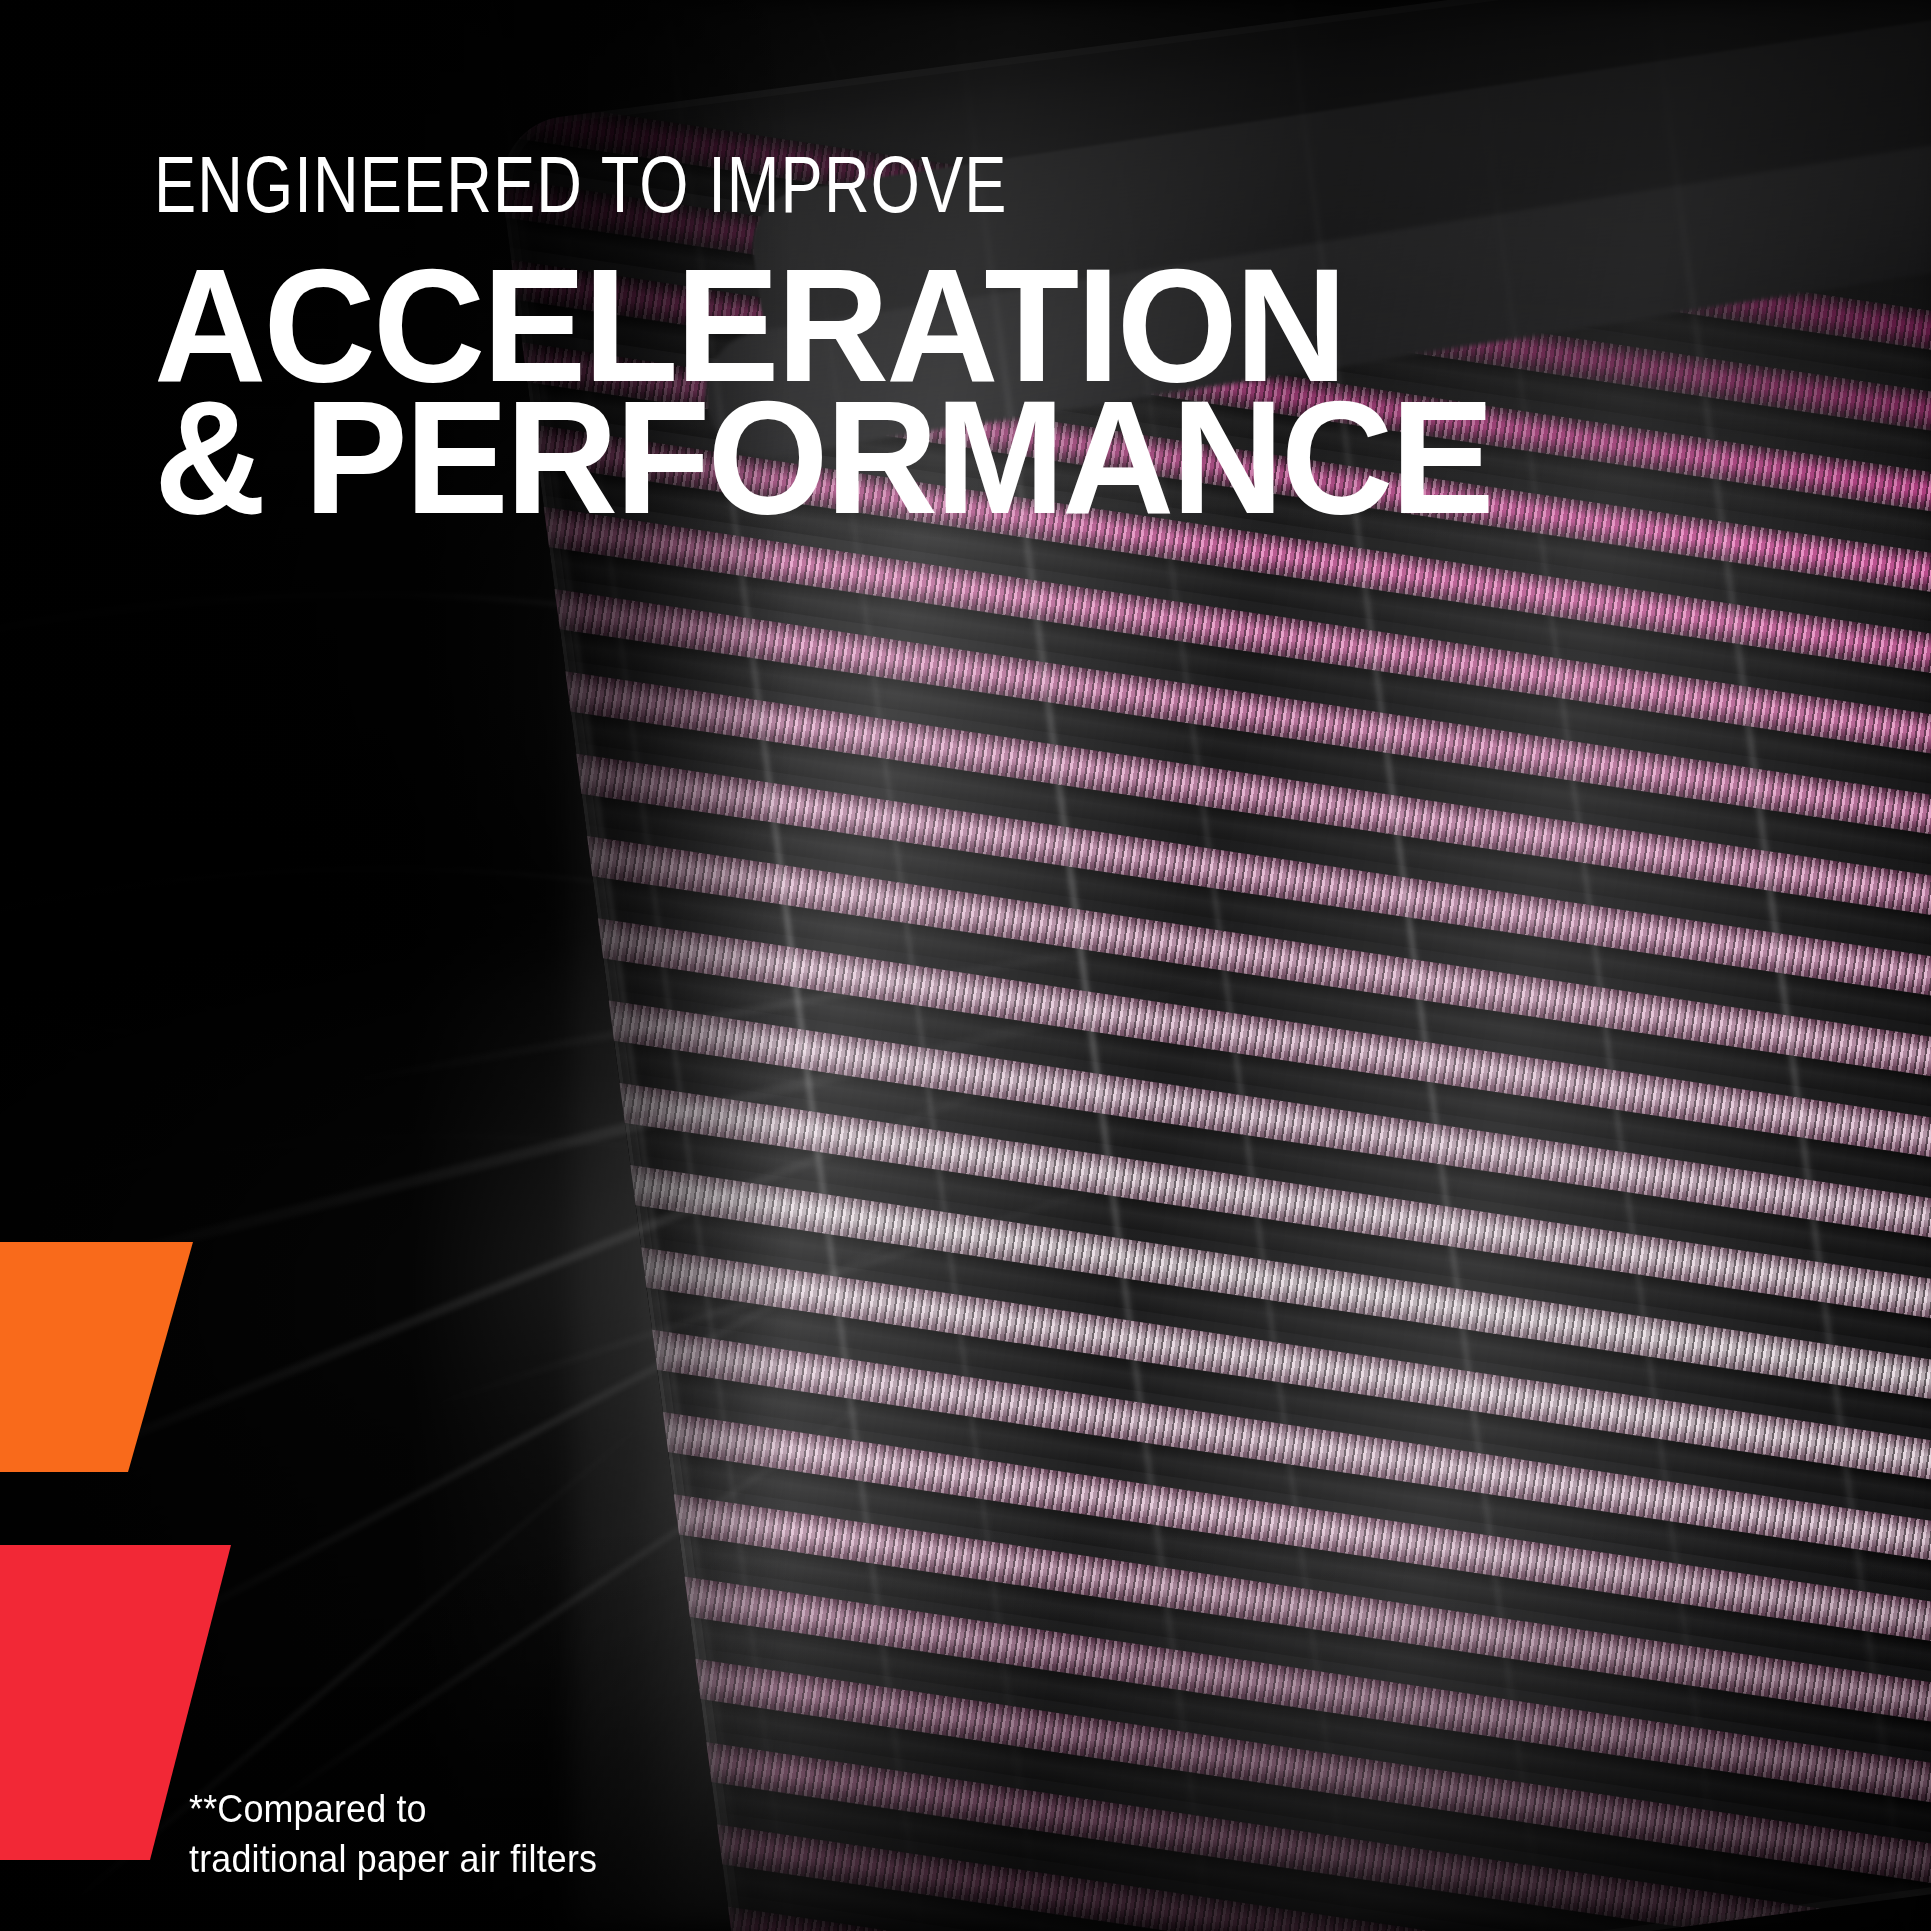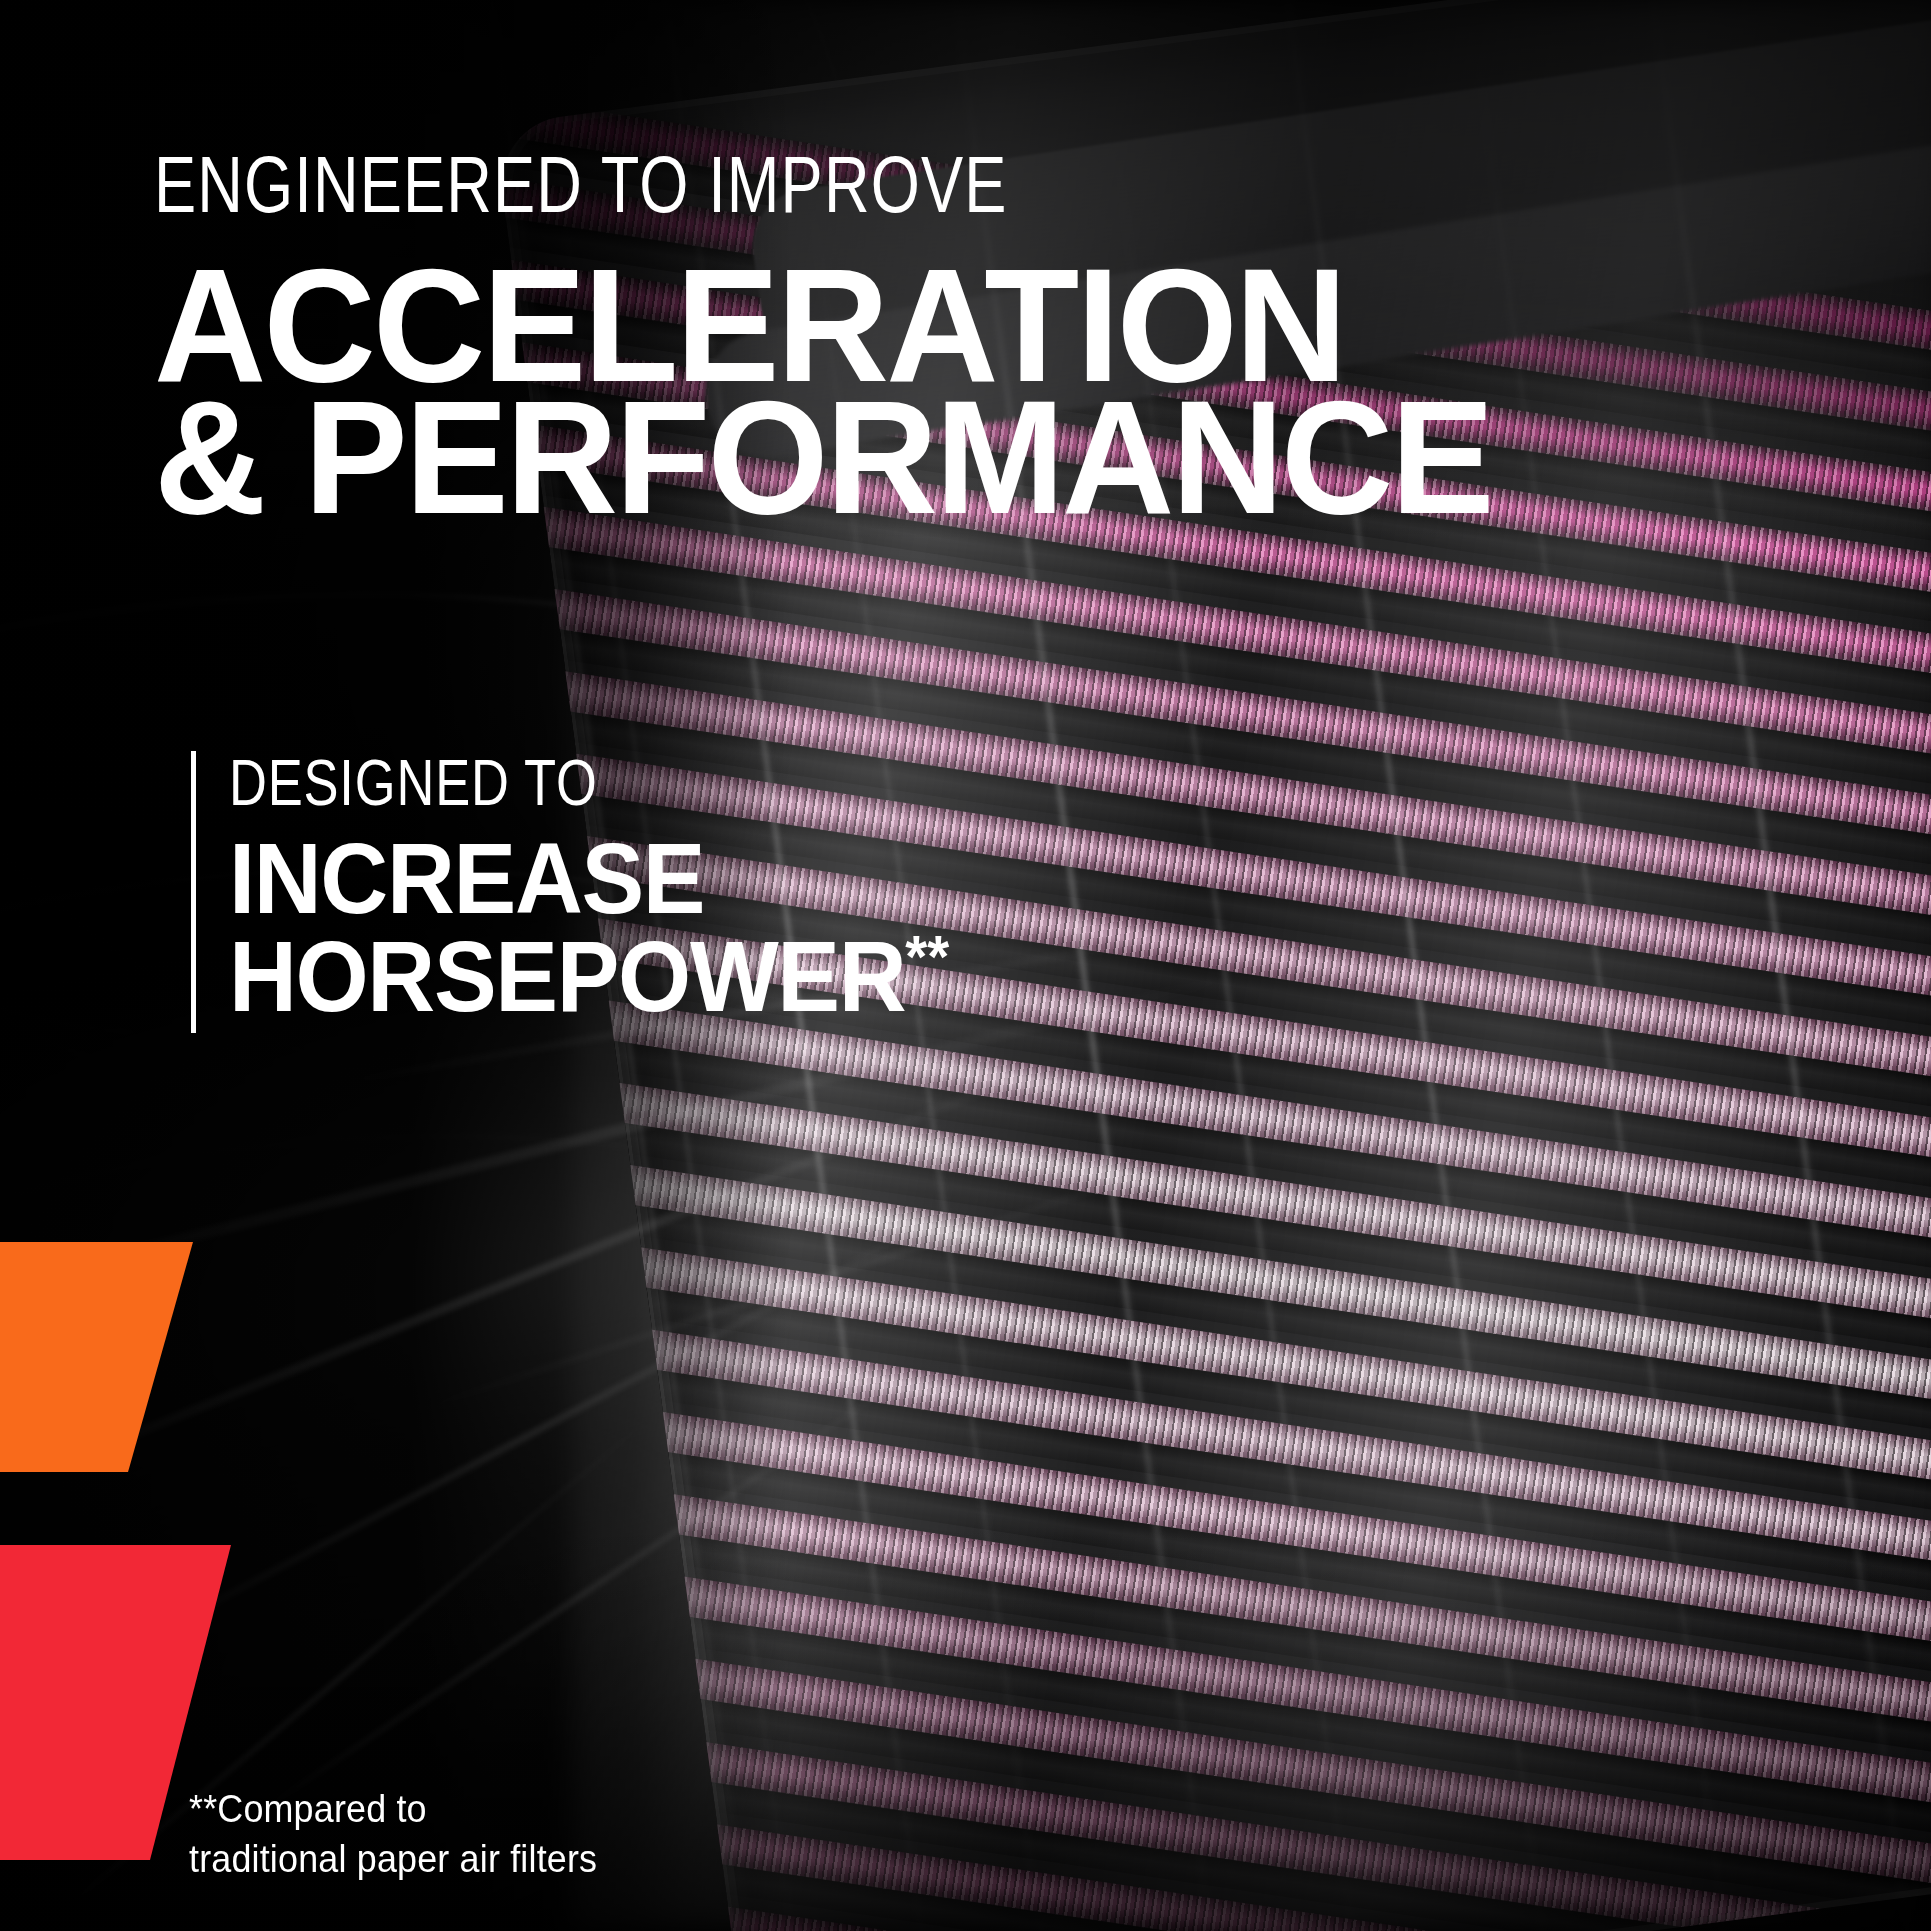--- a/index.html
+++ b/index.html
@@ -279,25 +279,20 @@
 
   <div id="brand-orange"></div>
   <div id="brand-red"></div>
 
   <div id="headline">
     <div class="kicker">ENGINEERED TO IMPROVE</div>
     <div class="big" id="hl-line2">ACCELERATION</div>
     <div class="big" id="hl-line3">&amp; PERFORMANCE</div>
   </div>
 
-  <div id="subblock">
-    <div class="sub-kicker">DESIGNED TO</div>
-    <div class="sub-big" id="sub-line2">INCREASE</div>
-    <div class="sub-big" id="sub-line3"><span>HORSEPOWER</span><span class="asterisks">**</span></div>
-  </div>
 
   <div id="footnote">
     <div>**Compared to</div>
     <div>traditional paper air filters</div>
   </div>
 
 </div>
 
 
 </body></html>

